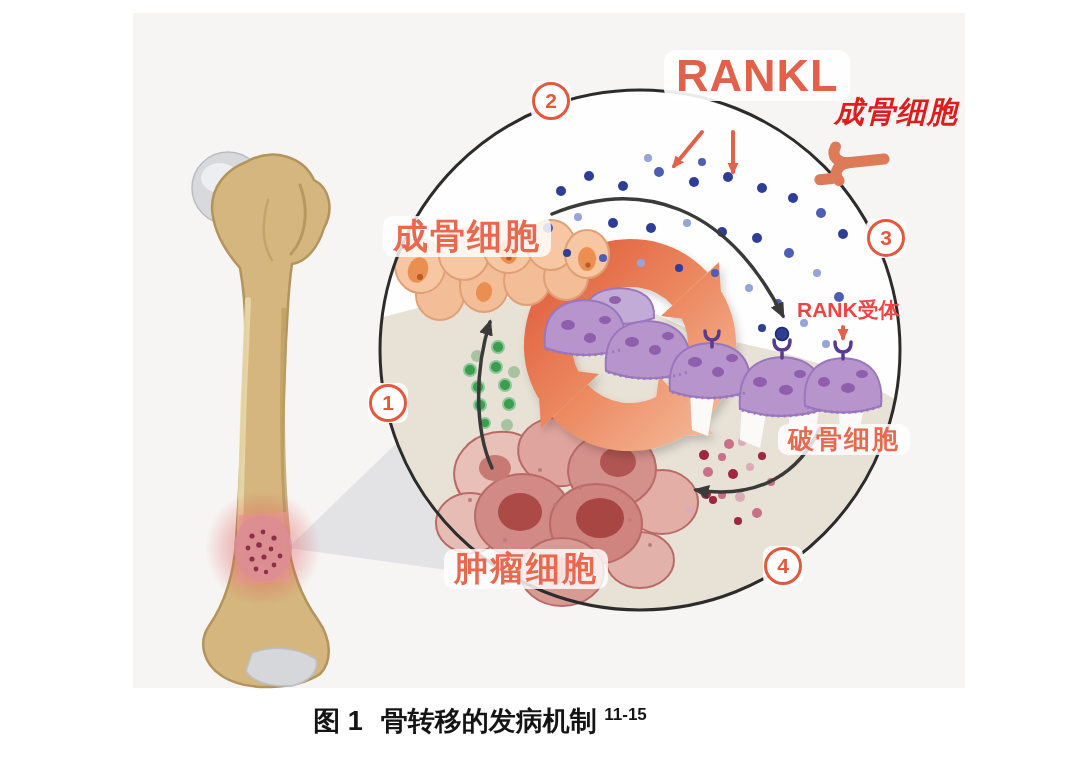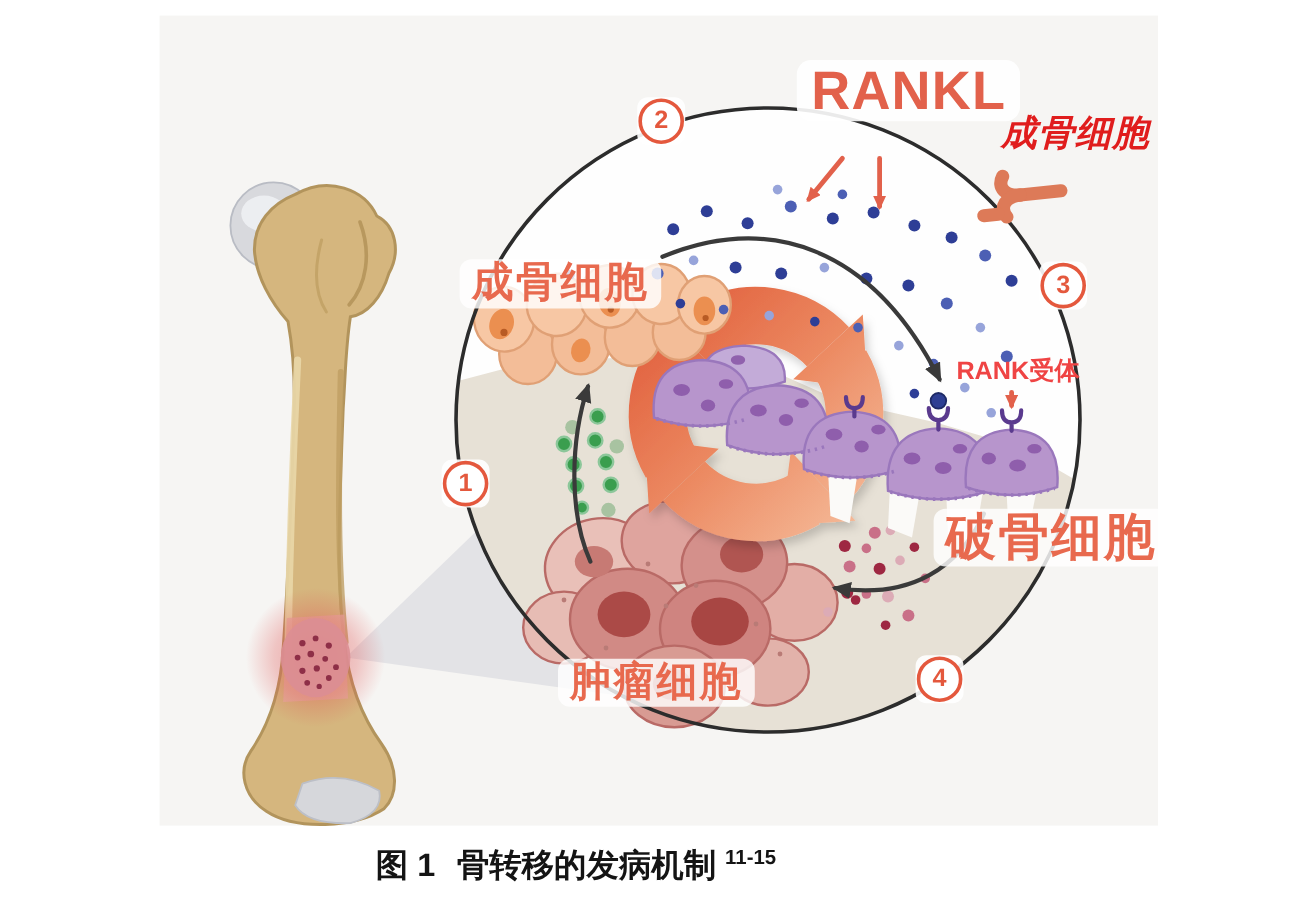--- a/index.html
+++ b/index.html
@@ -8,22 +8,22 @@
   .panel{position:absolute;left:133px;top:13px;width:832px;height:675px;background:#f6f5f3;}
   svg.art{position:absolute;left:0;top:0;width:1080px;height:762px;}
   .lbl{position:absolute;font-weight:bold;white-space:nowrap;line-height:1.05;}
   .coral{color:#E8694E;}
   .boxed{background:rgba(255,255,255,0.82);border-radius:10px;padding:2px 10px;}
   .lbl-osteoblast{left:383px;top:176px;font-size:35px;letter-spacing:2px;margin-top:40px;}
   .lbl-rankl{left:664px;top:50px;font-size:45px;color:#E2614B;letter-spacing:1px;
              background:rgba(255,255,255,0.9);border-radius:12px;padding:2px 12px;}
   .lbl-denosumab{left:834px;top:96px;font-size:30px;color:#E01D1D;font-style:italic;letter-spacing:1px;}
   .lbl-rankreceptor{left:797px;top:299px;font-size:21px;color:#ef4444;}
-  .lbl-osteoclast{left:778px;top:424px;font-size:42px;letter-spacing:2px;}
-  .lbl-tumor{left:465px;top:549px;font-size:34px;letter-spacing:2px;}
+  .lbl-osteoclast{left:778px;top:424px;font-size:26px;letter-spacing:2px;}
+  .lbl-tumor{left:444px;top:549px;font-size:34px;letter-spacing:2px;}
   .step{position:absolute;width:40px;height:40px;background:rgba(255,255,255,0.9);
         border-radius:9px;display:flex;align-items:center;justify-content:center;}
   .step-ring{width:32px;height:32px;border:3px solid #E4583D;border-radius:50%;
              color:#E4583D;font-weight:bold;font-size:21px;display:flex;
              align-items:center;justify-content:center;background:#fff;}
   .step1{left:368px;top:383px;}
   .step2{left:531px;top:81px;}
   .step3{left:866px;top:218px;}
   .step4{left:763px;top:546px;}
   .caption{position:absolute;left:0;top:703px;width:960px;text-align:center;

